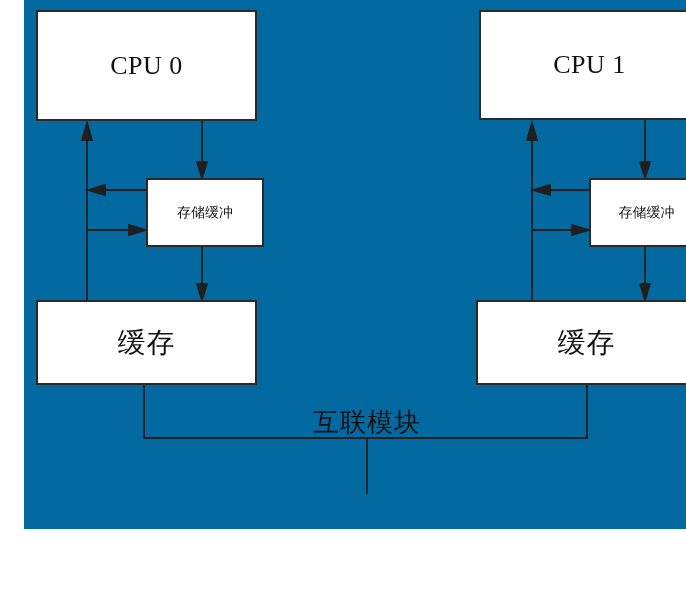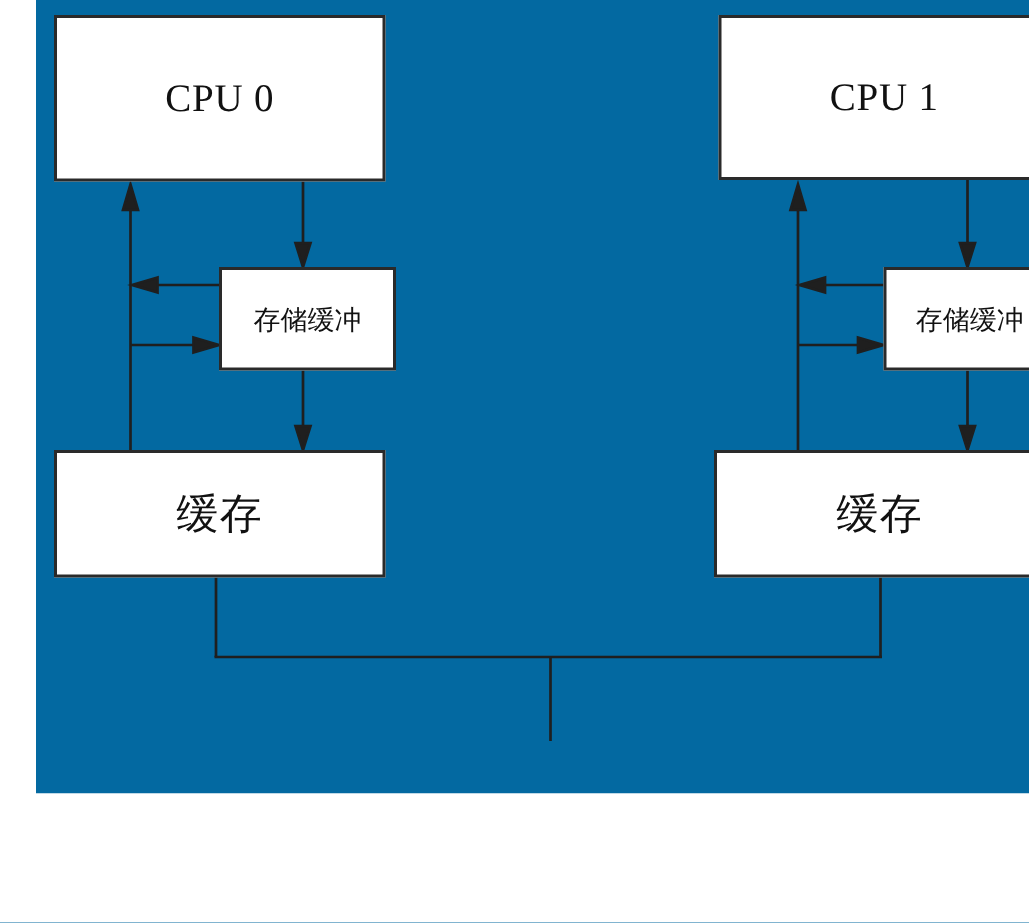--- a/index.html
+++ b/index.html
@@ -42,21 +42,21 @@
     font-size: 26px;
     letter-spacing: 0.5px;
   }
   #node-cpu0        { left: 12px;  top: 10px;  width: 221px; height: 111px; }
   #node-cpu1        { left: 455px; top: 10px;  width: 221px; height: 110px; }
   #node-sb-left     { left: 122px; top: 178px; width: 118px; height: 69px; }
   #node-sb-right    { left: 565px; top: 178px; width: 115px; height: 69px; }
   #node-cache-left  { left: 12px;  top: 300px; width: 221px; height: 85px; }
   #node-cache-right { left: 452px; top: 300px; width: 221px; height: 85px; }
   #node-memory      { left: 230px; top: 494px; width: 225px; height: 112px; }
-  .sb .node-label { font-size: 18px; letter-spacing: 0; }
+  .sb .node-label { font-size: 14px; letter-spacing: 0; }
   #interconnect-label {
     position: absolute;
     left: 243px;
     top: 405px;
     width: 200px;
     text-align: center;
     font-size: 26px;
     letter-spacing: 1px;
     color: #111111;
   }
@@ -158,20 +158,21 @@
 
   <div class="node" id="node-cache-left">
     <span class="node-label">缓存</span>
   </div>
 
   <div class="node" id="node-cache-right">
     <span class="node-label">缓存</span>
   </div>
 
 
+  <div id="interconnect-label">互联模块</div>
 
   <div id="watermark">
     <svg class="wm-logo" width="58" height="56" viewBox="0 0 58 56" xmlns="http://www.w3.org/2000/svg">
       <circle cx="28" cy="29" r="26" fill="#e4e4e4"></circle>
       <path d="M30 3 q8 10 -2 18" fill="none" stroke="#ffffff" stroke-width="4"></path>
       <line x1="13" y1="38" x2="41" y2="22" stroke="#ffffff" stroke-width="3.5"></line>
       <circle cx="13" cy="38" r="4.5" fill="#e4e4e4" stroke="#ffffff" stroke-width="3"></circle>
       <circle cx="41" cy="22" r="4.5" fill="#e4e4e4" stroke="#ffffff" stroke-width="3"></circle>
     </svg>
     <span class="wm-brand">电子发烧友</span>

